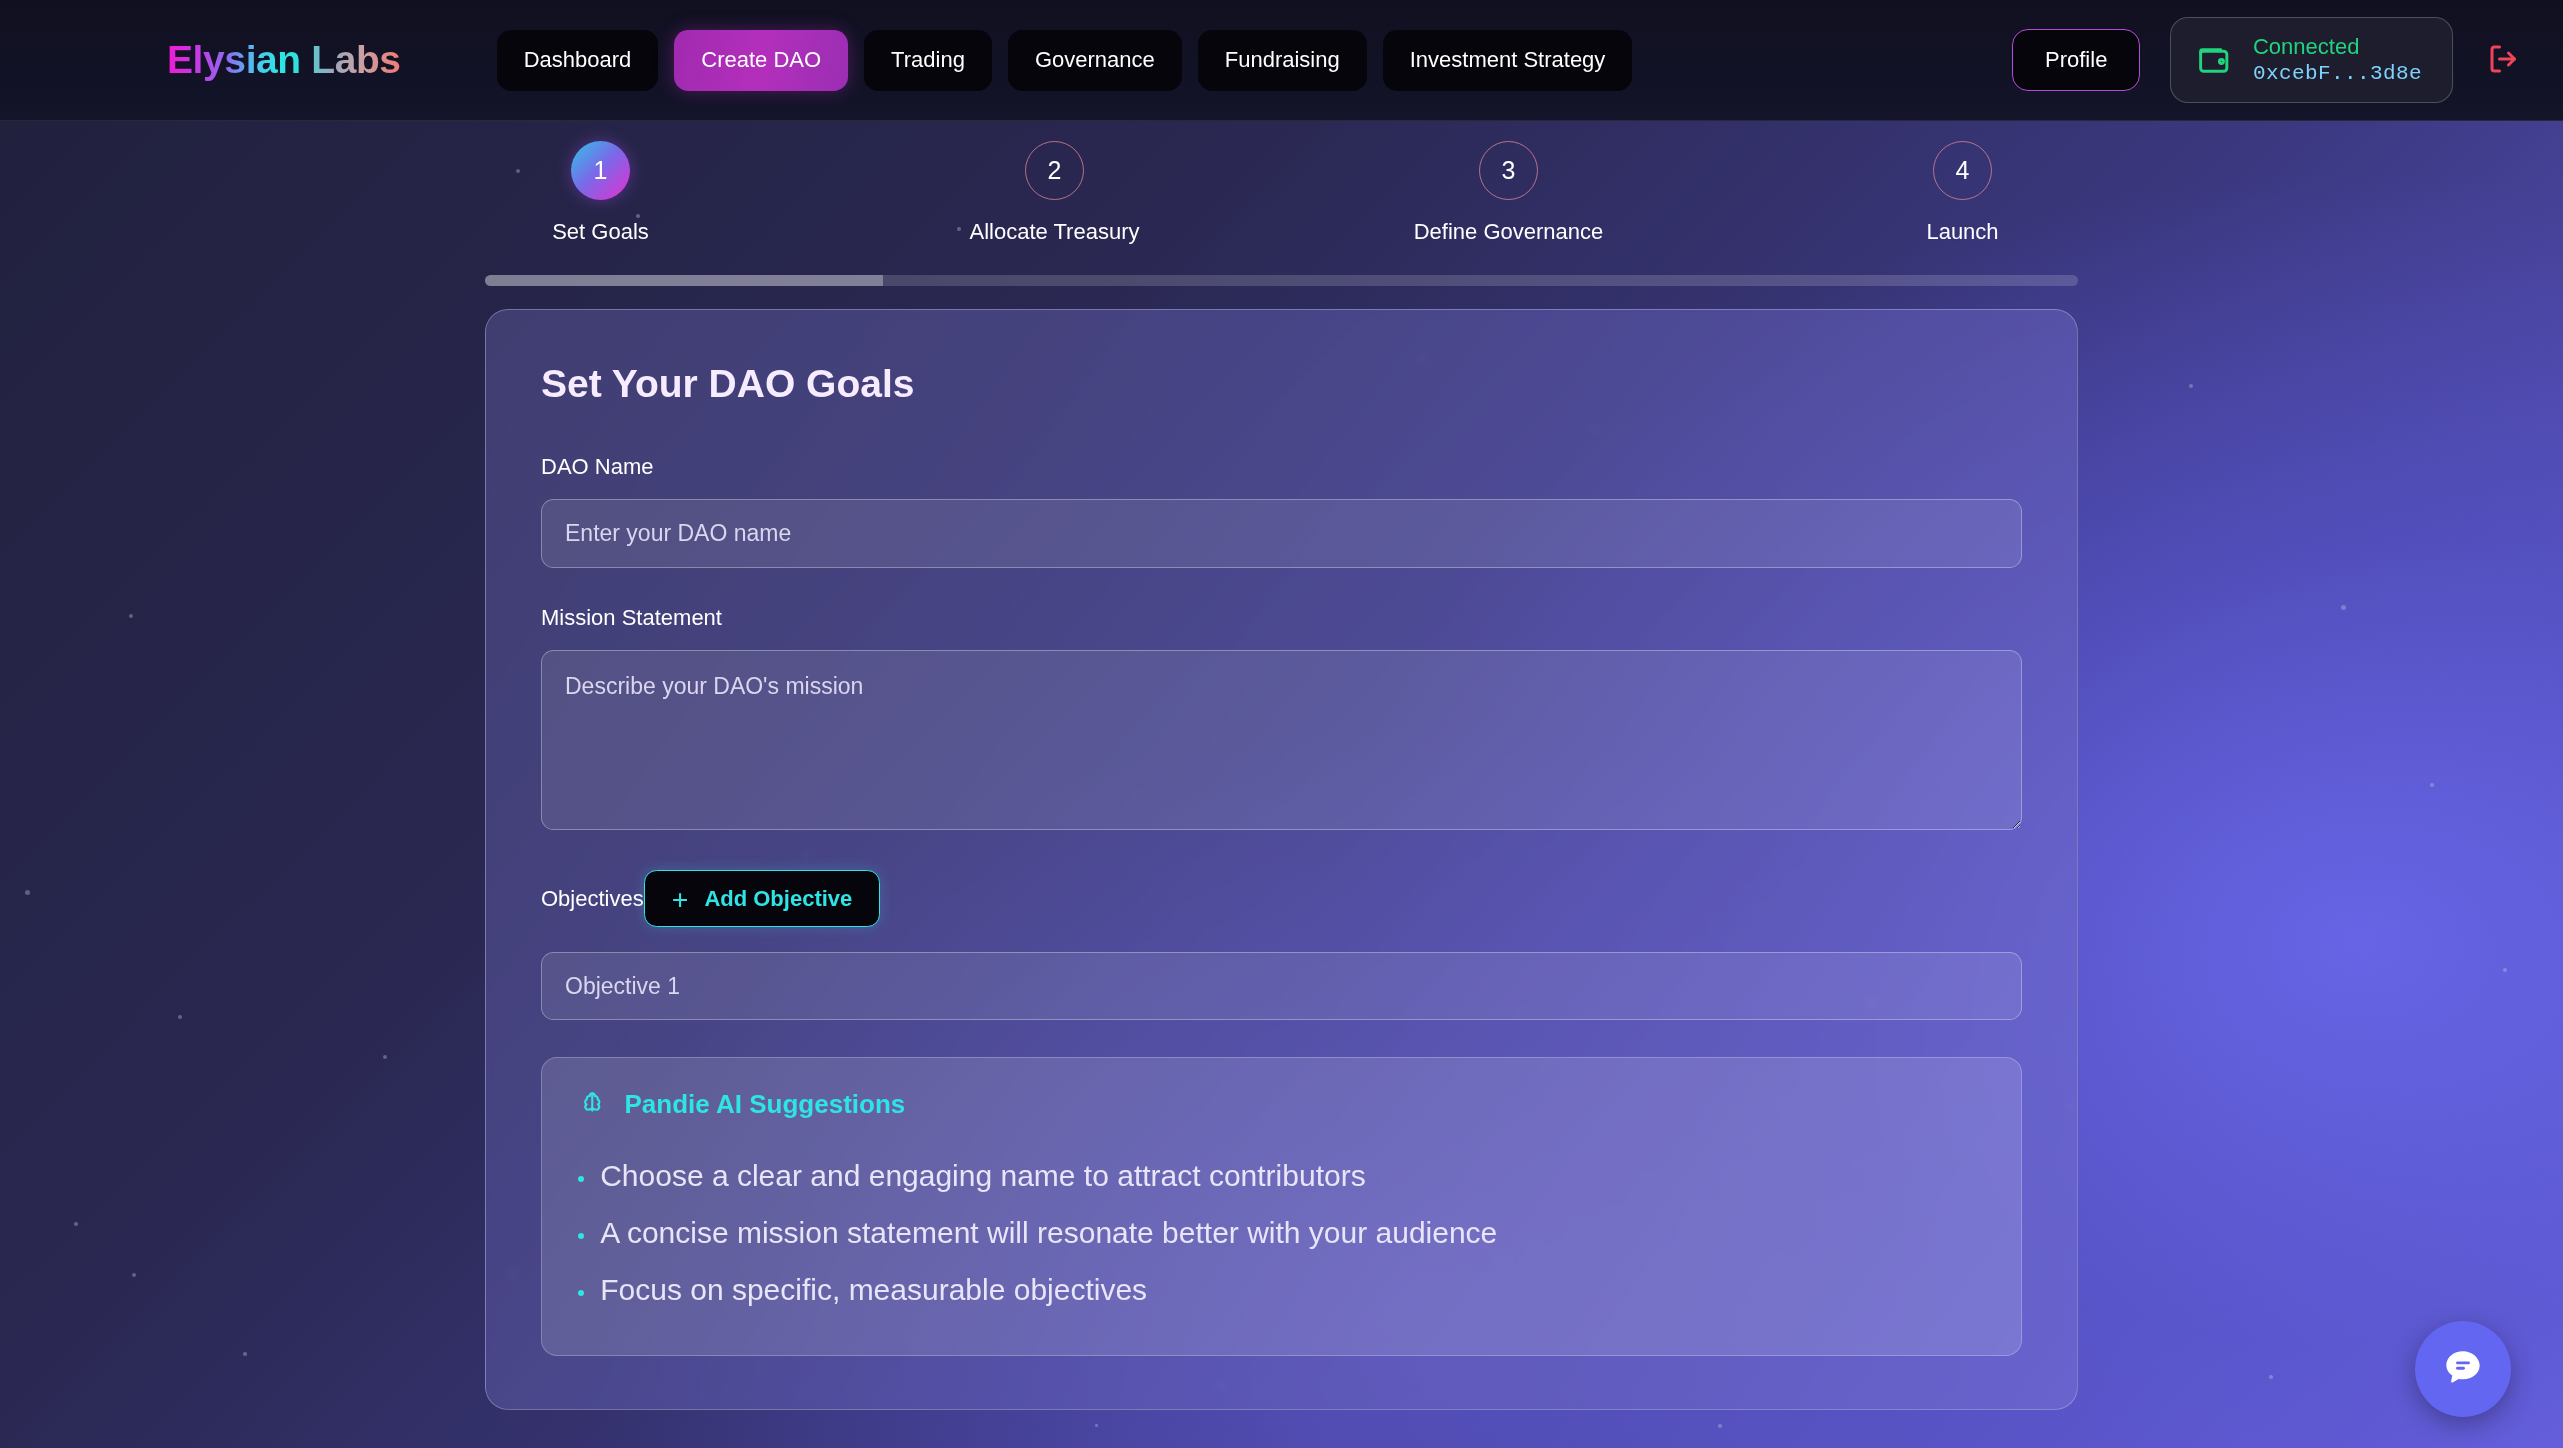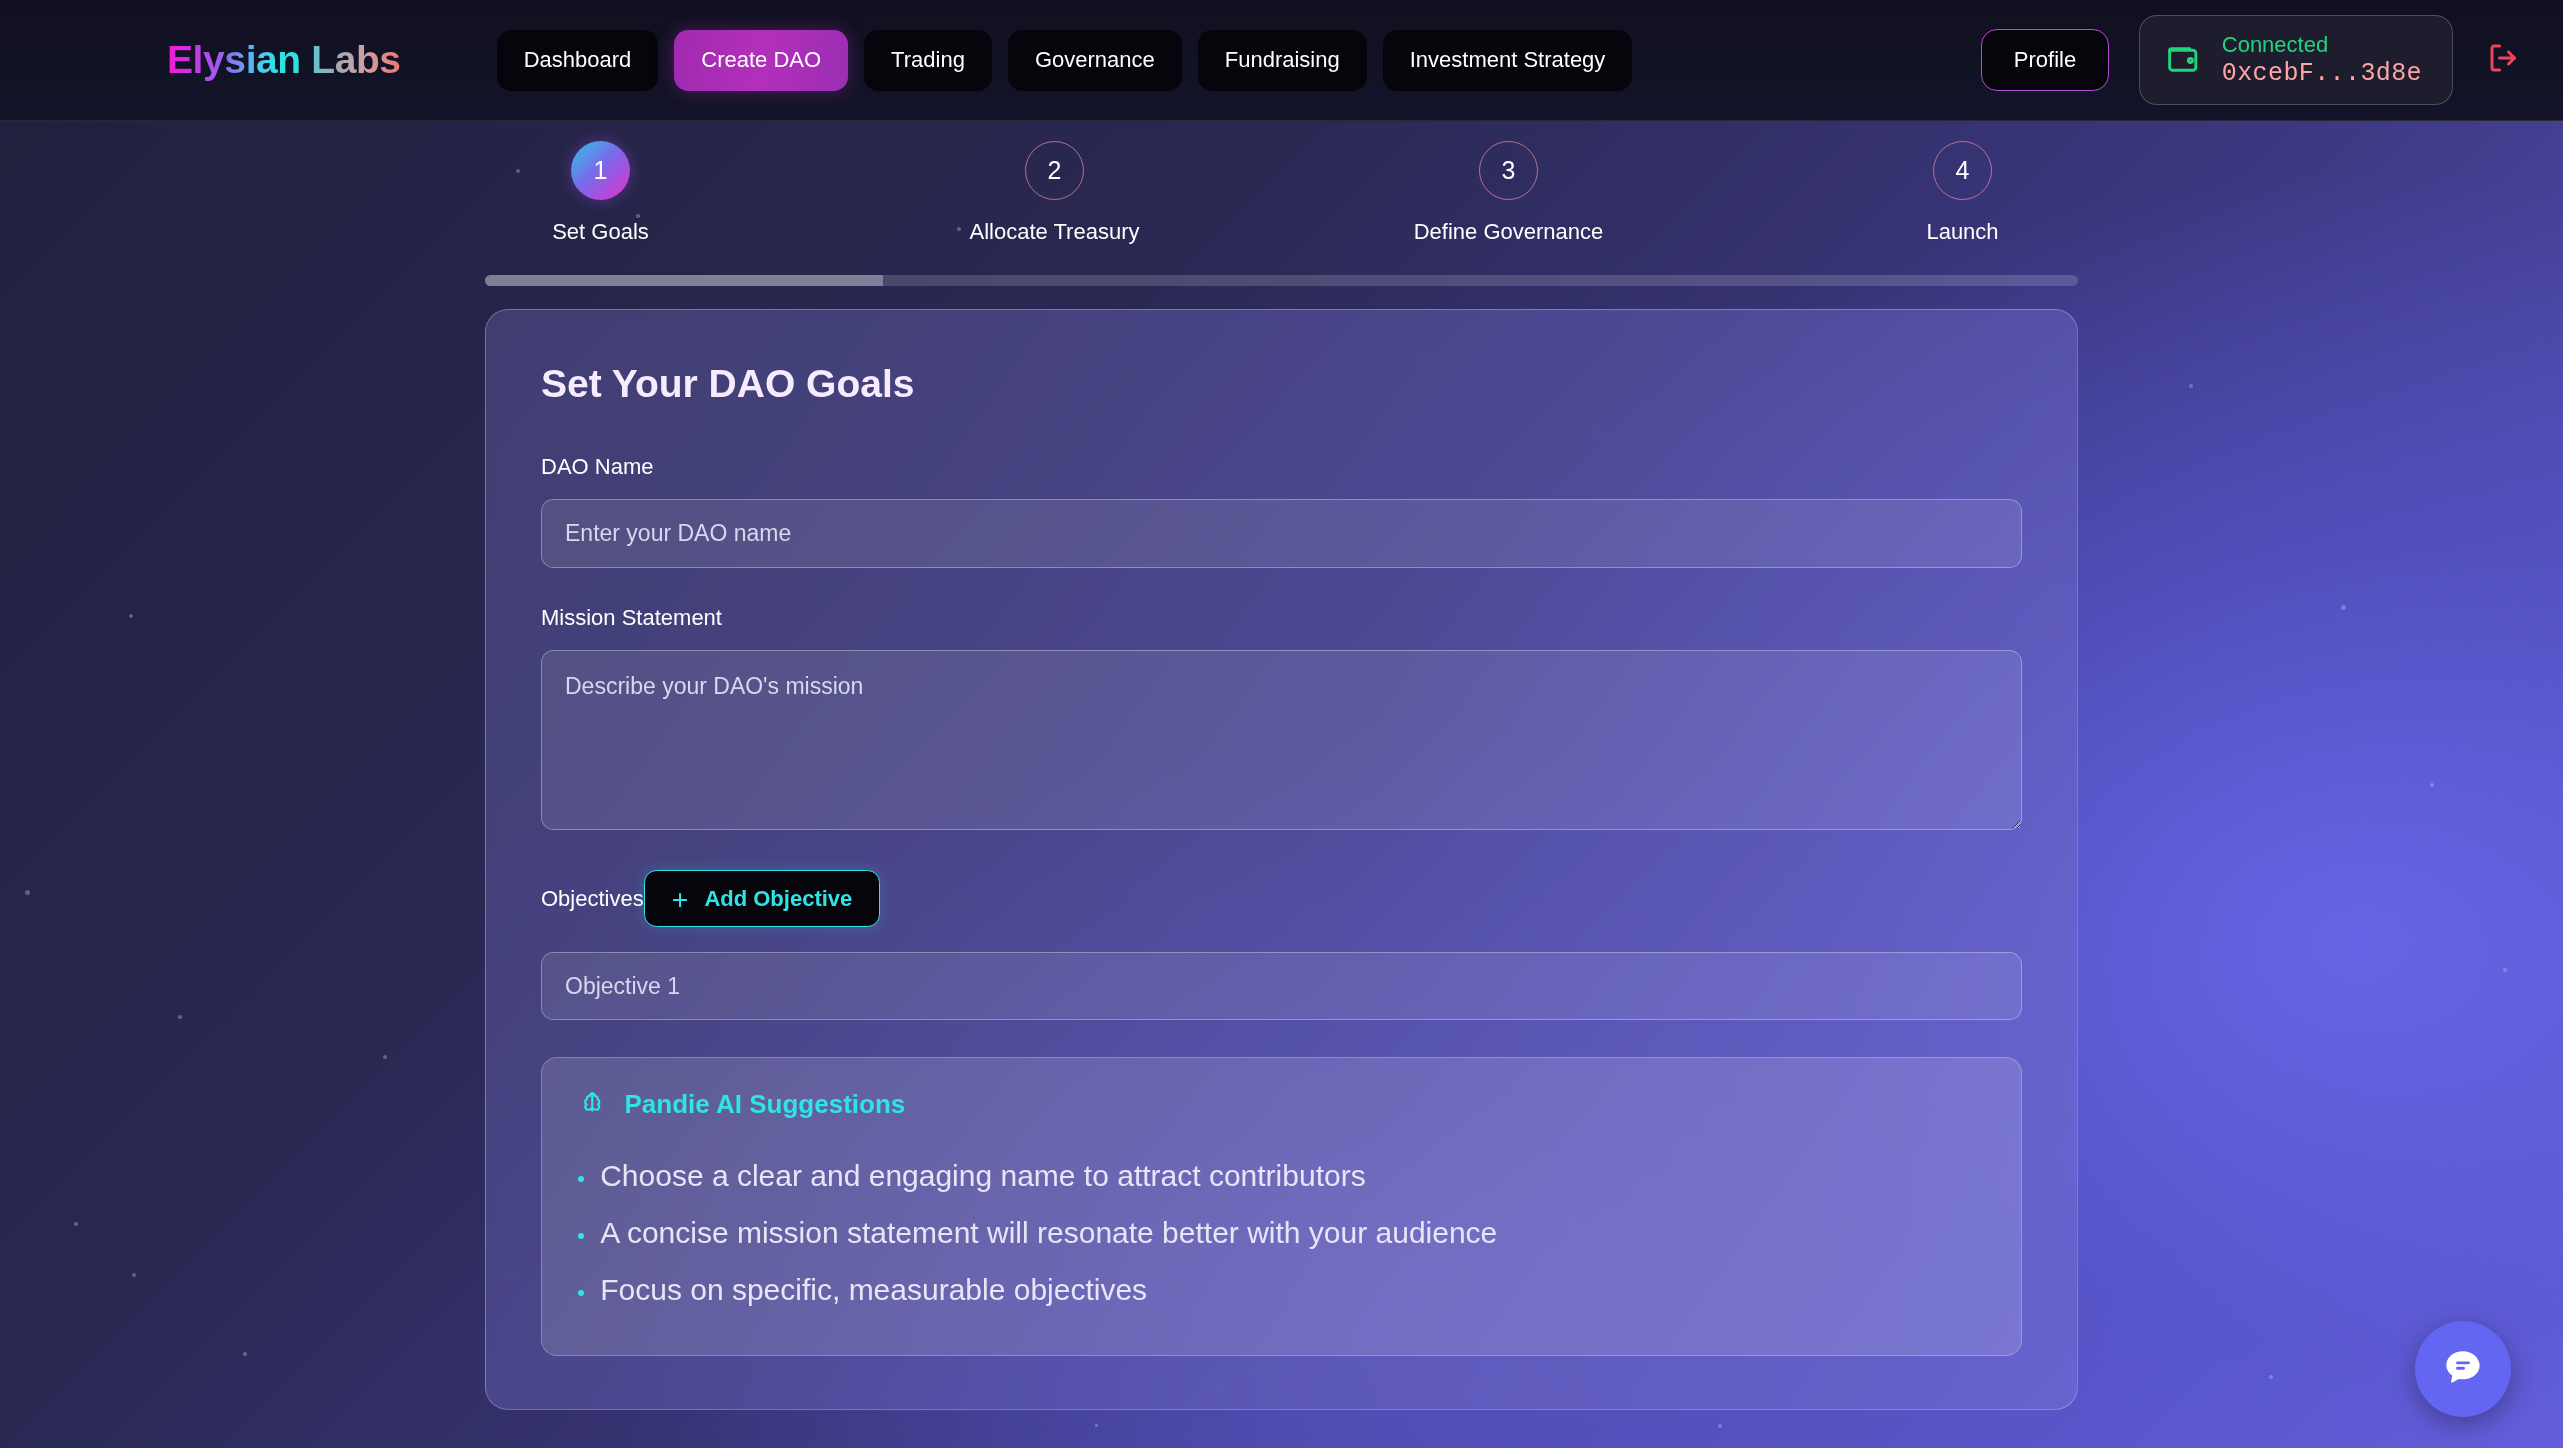--- a/index.html
+++ b/index.html
@@ -106,21 +106,21 @@
     gap: 19.6px;
     background: #1d1d2e;
     border: 0.9px solid rgba(255,255,255,0.22);
     border-radius: 18px;
     padding: 16px 30px 16px 25px;
     min-width: 267px;
   }
   .wallet-icon { width: 37px; height: 37px; flex: none; }
   .wallet-text { display: flex; flex-direction: column; gap: 2.7px; line-height: 1.15; }
   .wallet-status { color: #22d37e; font-size: 22px; font-weight: 500; }
-  .wallet-addr { color: #fca5a5; font-size: 25px; font-family: "Liberation Mono", monospace; letter-spacing: 0.4px;}
+  .wallet-addr { color: #7dd3fc; font-size: 21px; font-family: "Liberation Mono", monospace; letter-spacing: 0.4px;}
 
   .logout-btn {
     background: none; border: none; cursor: pointer;
     width: 41px; height: 41px; display:flex; align-items:center; justify-content:center;
   }
 
   
   .content { position: relative; z-index: 5; }
 
   .stepper-wrap {

